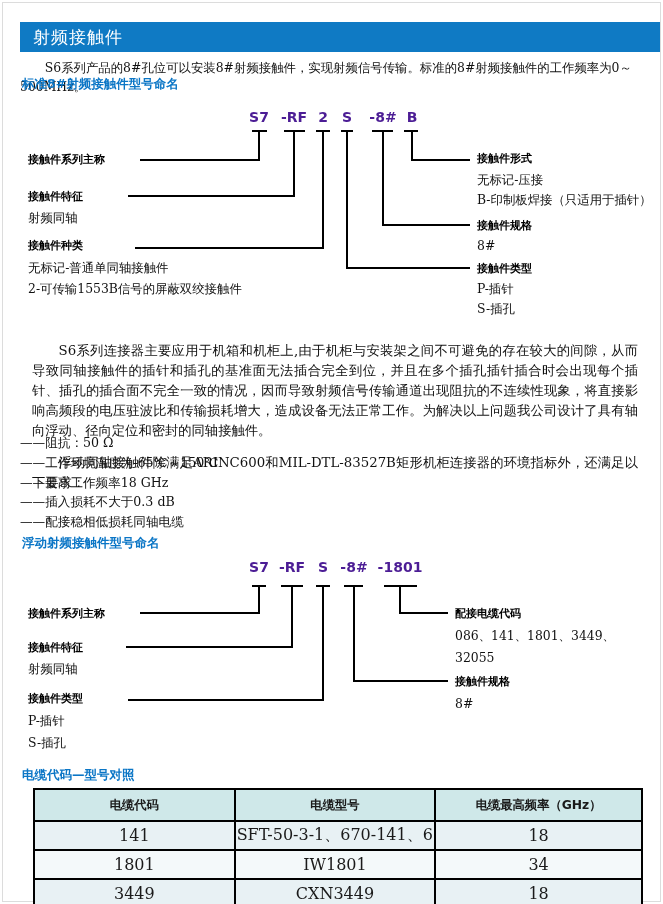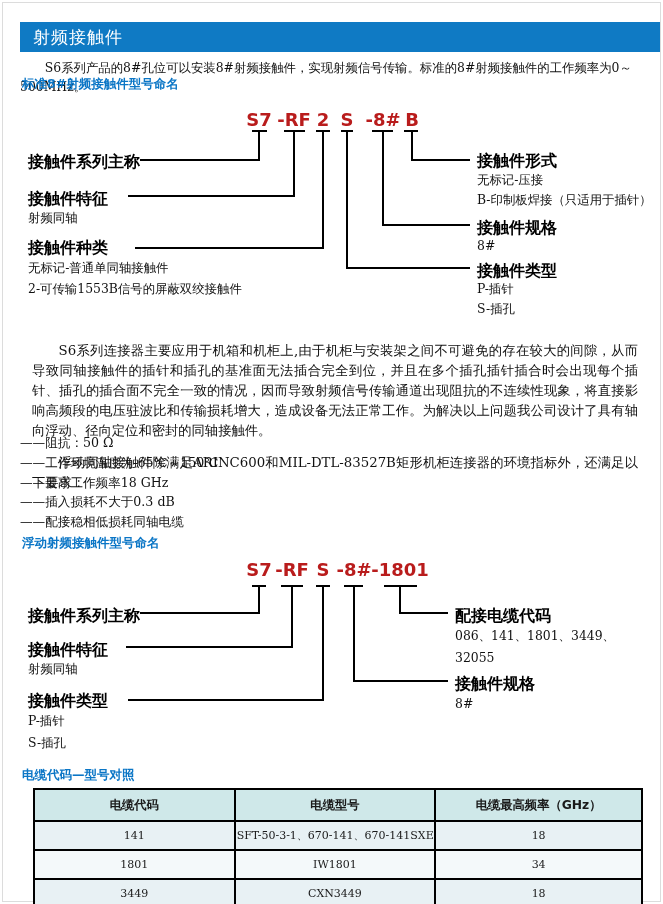--- a/index.html
+++ b/index.html
@@ -10,40 +10,40 @@
   .header-bar{position:absolute;left:20px;top:22px;width:640px;height:30px;background:#0f7ac4;}
   .header-bar span{display:block;padding-left:13px;line-height:30px;color:#ffffff;font-size:17px;
         font-family:"DejaVu Serif","Liberation Serif",serif;letter-spacing:1px;}
 
   .intro{position:absolute;left:20px;top:58px;width:630px;margin:0;font-size:12.4px;line-height:19px;
         text-indent:2em;font-family:"DejaVu Serif","Liberation Serif",serif;color:#111;}
 
   .blue-h{position:absolute;left:22px;margin:0;font-size:12.5px;font-weight:bold;color:#0b76c6;
         font-family:"DejaVu Sans","Liberation Sans",sans-serif;}
 
-  .code{position:absolute;transform:translateX(-50%);font-weight:bold;font-size:18px;color:#b91c1c;
+  .code{position:absolute;transform:translateX(-50%);font-weight:bold;font-size:14px;color:#4c1d95;
         font-family:"DejaVu Sans","Liberation Sans",sans-serif;white-space:nowrap;}
 
   .dsvg{position:absolute;left:0;pointer-events:none;}
 
   .lbl{position:absolute;white-space:nowrap;}
-  .lbl.title{font-weight:bold;font-size:16px;color:#000;}
+  .lbl.title{font-weight:bold;font-size:11px;color:#000;}
   .lbl.item{font-size:12.4px;color:#111;font-family:"DejaVu Serif","Liberation Serif",serif;text-align:center;}
 
   .bodytext{position:absolute;left:20px;top:329px;width:630px;}
   .bodytext p{margin:12px;font-size:13.3px;line-height:20px;text-indent:2em;text-align:justify;
         font-family:"DejaVu Serif","Liberation Serif",serif;color:#111;}
   .bullets{position:absolute;left:20px;top:433px;width:630px;}
   .bullets div{font-size:12.6px;line-height:19.8px;font-family:"DejaVu Serif","Liberation Serif",serif;color:#111;}
 
   table.cable{position:absolute;left:33px;top:788px;width:610px;border-collapse:collapse;table-layout:fixed;}
   table.cable th,table.cable td{border:2px solid #000;text-align:center;overflow:hidden;white-space:nowrap;}
   table.cable th{height:28px;background:#cfe8e9;font-size:12.3px;font-weight:bold;
         font-family:"DejaVu Sans","Liberation Sans",sans-serif;}
-  table.cable td{height:25px;font-size:11px;font-family:"DejaVu Serif","Liberation Serif",serif;margin-left:41px;}
+  table.cable td{height:25px;font-size:16px;font-family:"DejaVu Serif","Liberation Serif",serif;margin-left:41px;}
   tr.row-a td{background:#e8f1f4;}
   tr.row-b td{background:#f4f9fa;}
 </style>
 </head>
 <body>
 
 <div class="page">
   <div class="page-border"></div>
 
   <div class="header-bar">

